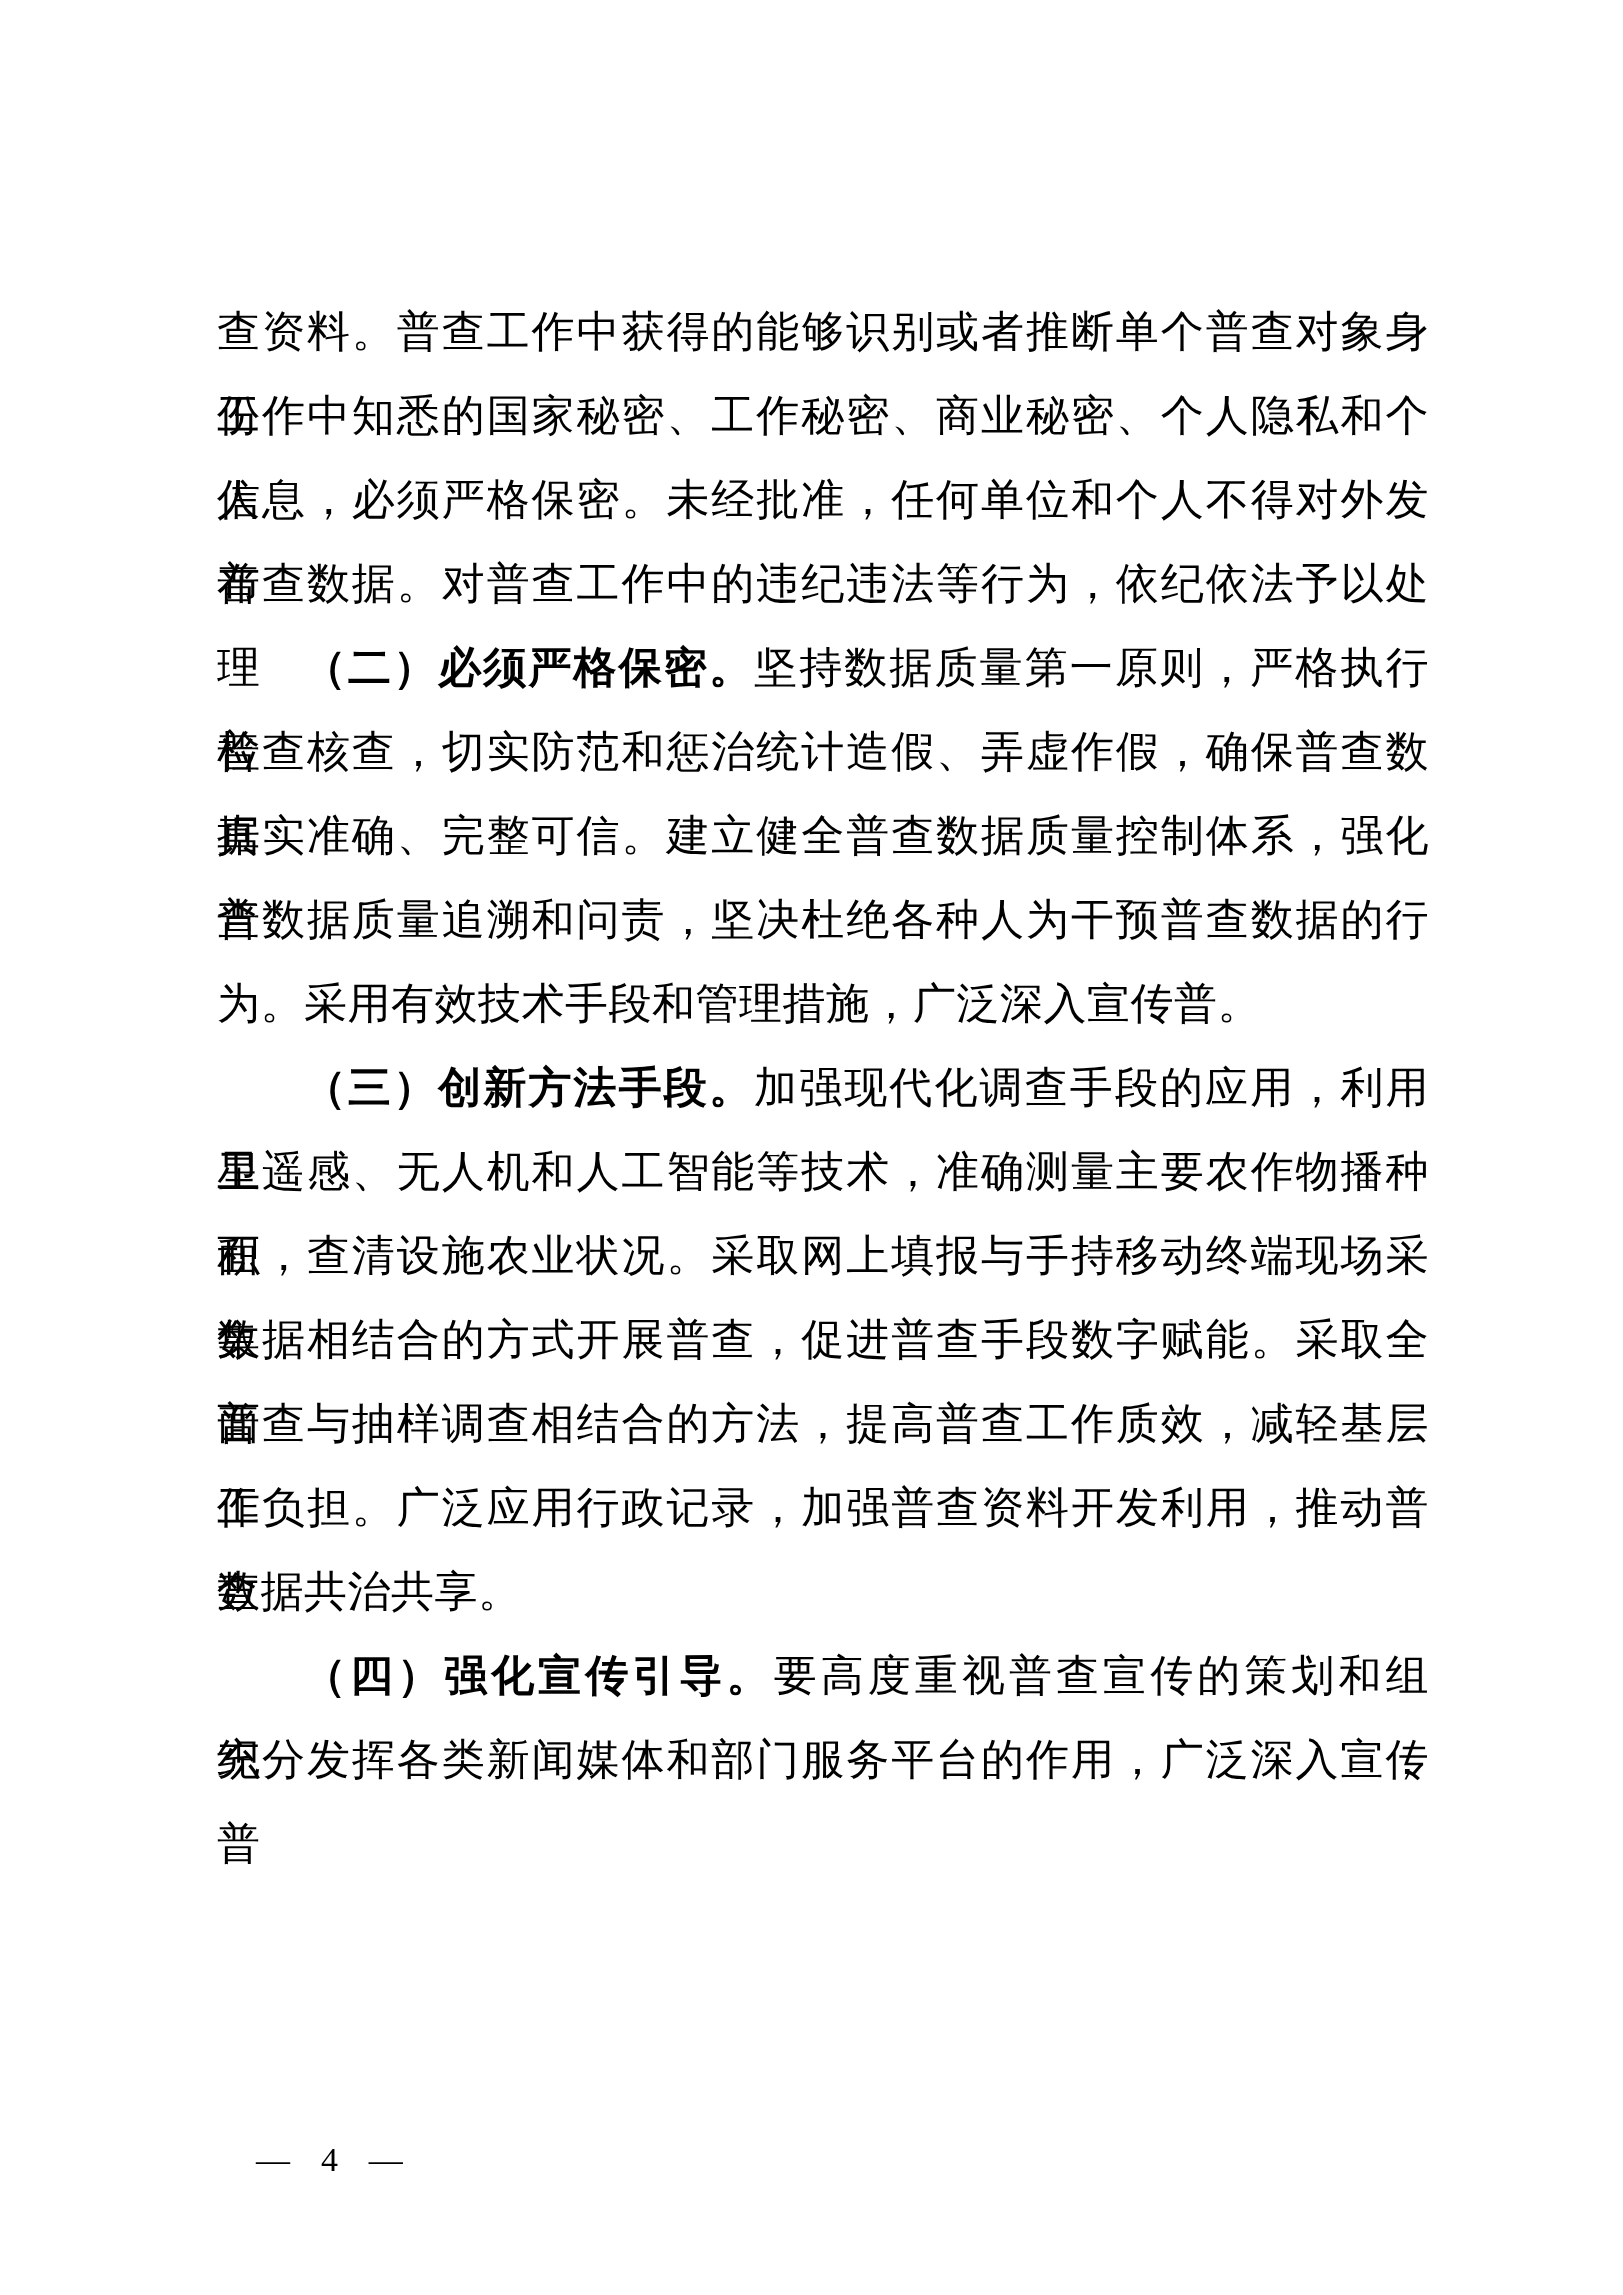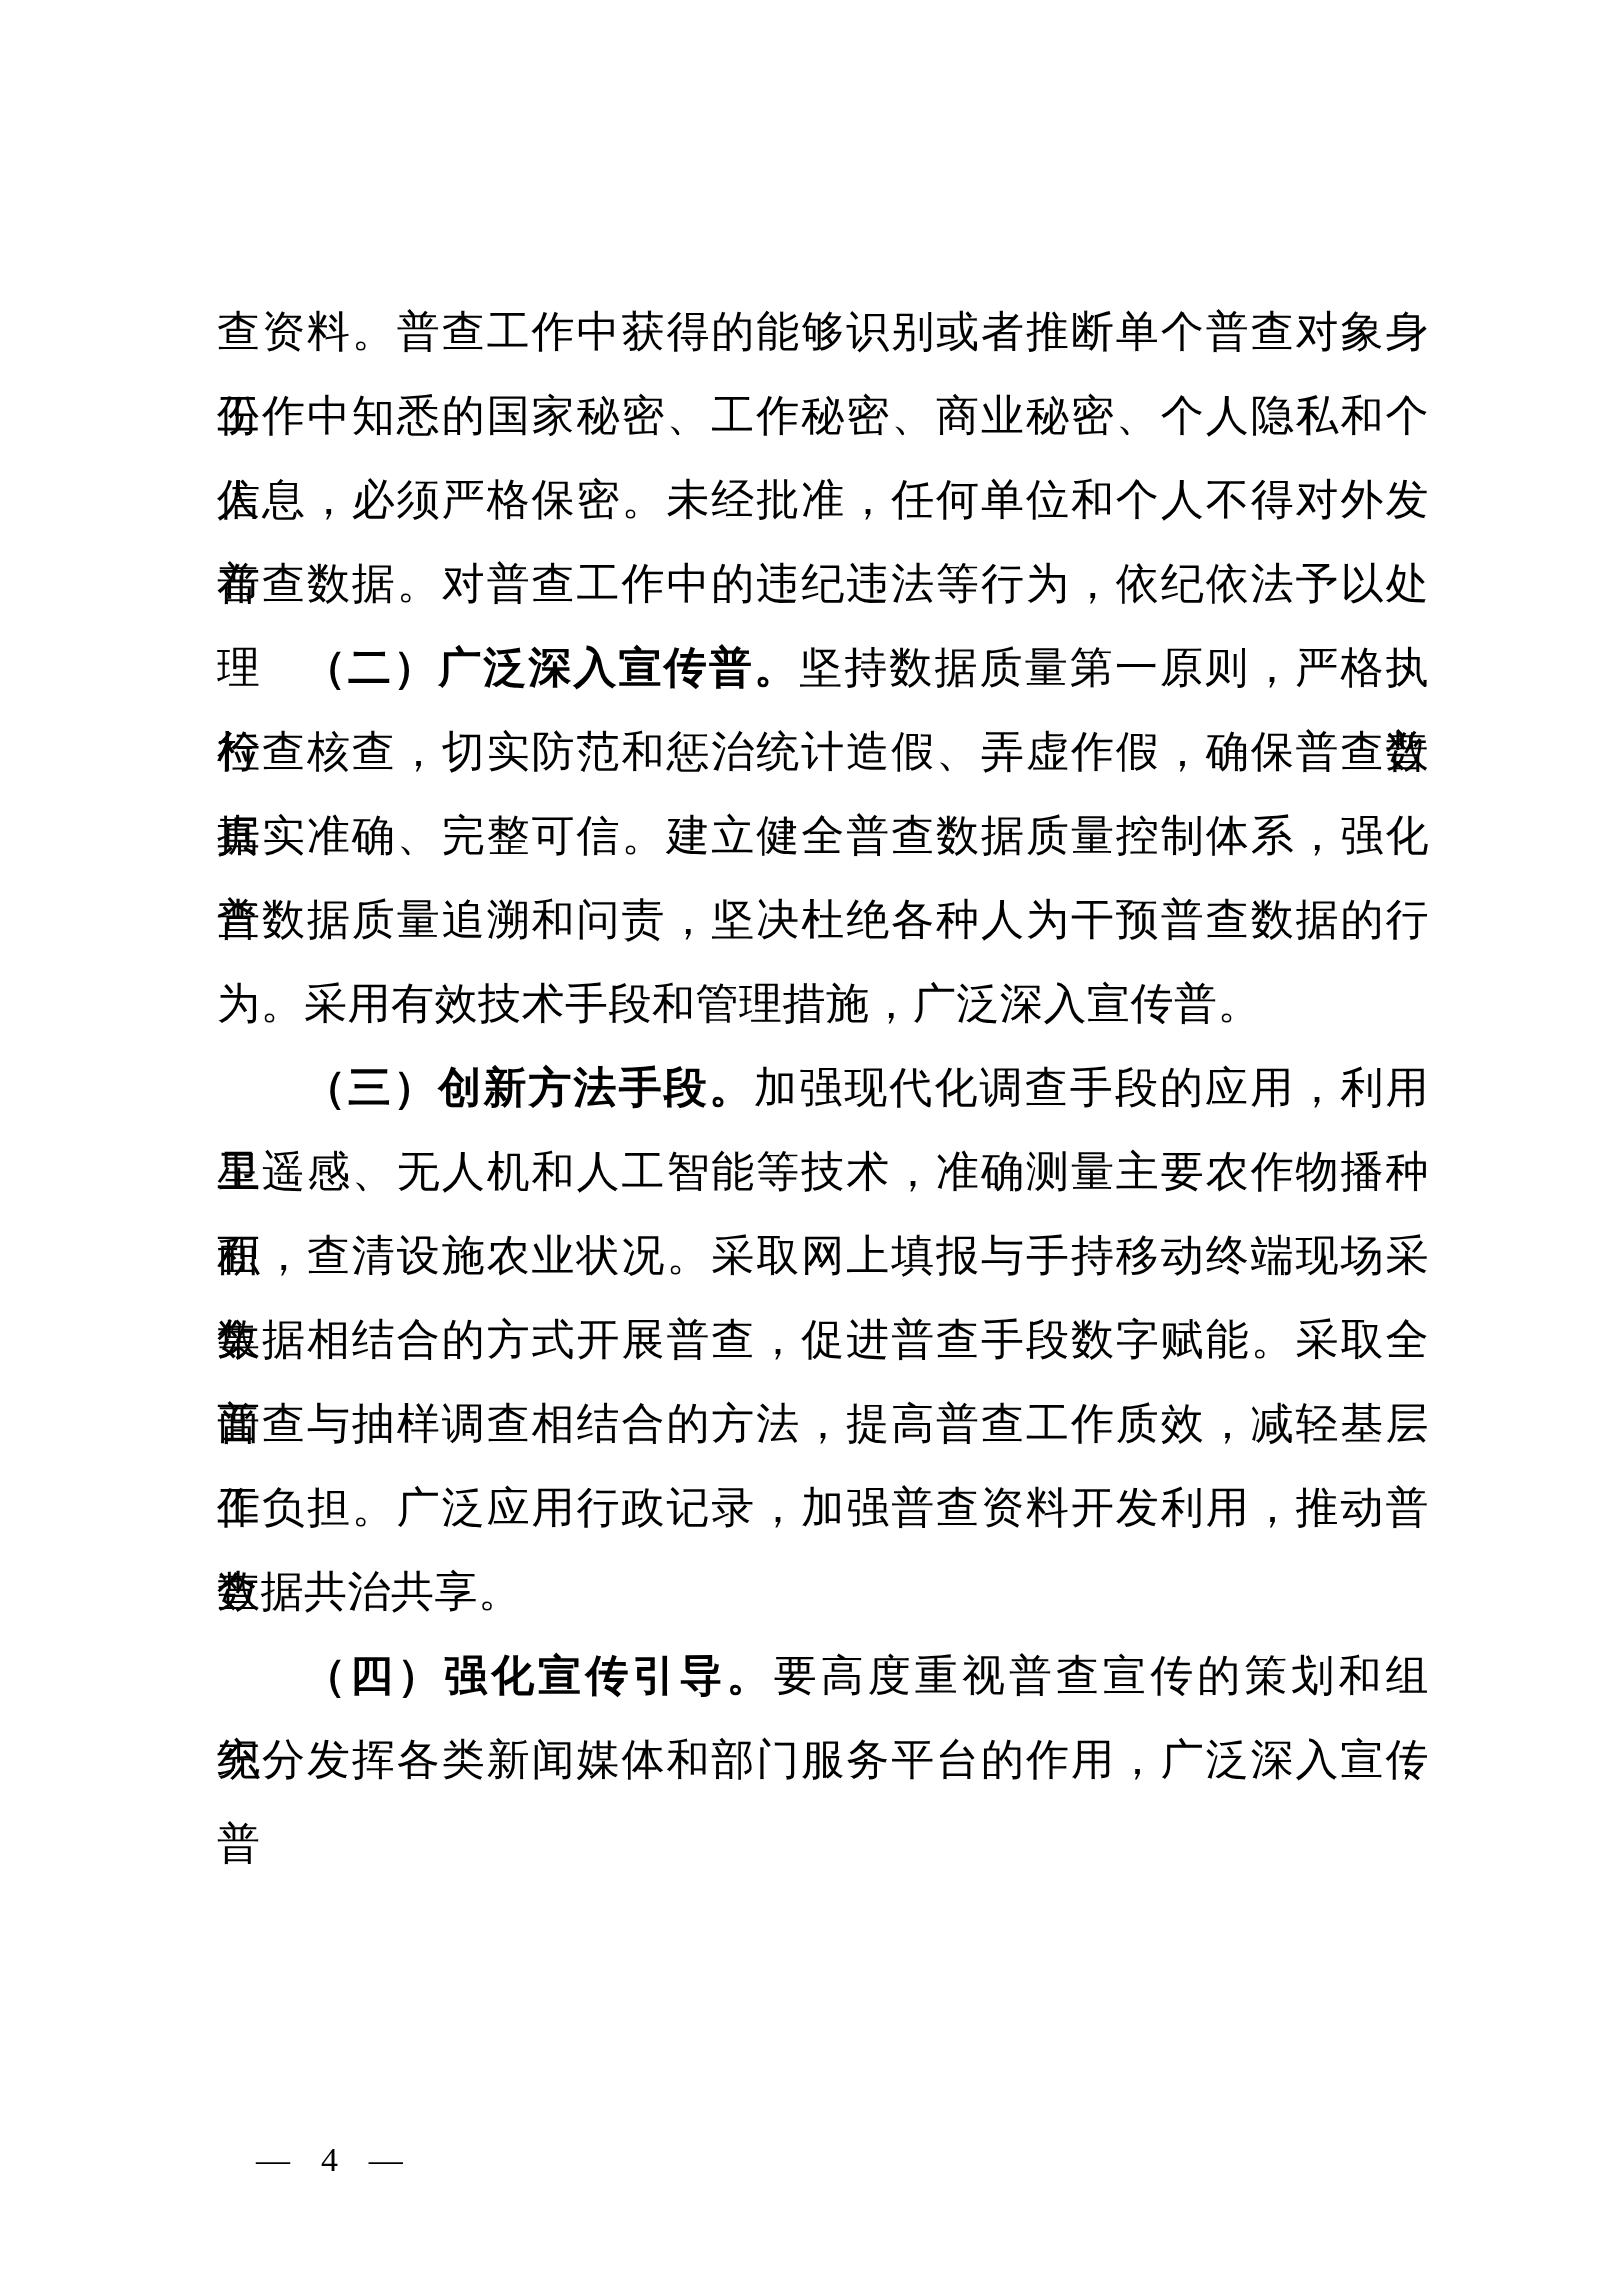--- a/index.html
+++ b/index.html
@@ -60,21 +60,21 @@
 </style>
 </head>
 <body>
 
 <div class="page">
   <main class="text-block">
     <div class="line"><span class="b"></span><span>查资料。普查工作中获得的能够识别或者推断单个普查对象身份</span></div>
     <div class="line"><span class="b"></span><span>工作中知悉的国家秘密、工作秘密、商业秘密、个人隐私和个人</span></div>
     <div class="line"><span class="b"></span><span>信息，必须严格保密。未经批准，任何单位和个人不得对外发布</span></div>
     <div class="line"><span class="b"></span><span>普查数据。对普查工作中的违纪违法等行为，依纪依法予以处理</span></div>
-    <div class="line indent"><span class="b">（二）广泛深入宣传普。</span><span>坚持数据质量第一原则，严格执行普</span></div>
+    <div class="line indent"><span class="b">（二）必须严格保密。</span><span>坚持数据质量第一原则，严格执行普</span></div>
     <div class="line"><span class="b"></span><span>检查核查，切实防范和惩治统计造假、弄虚作假，确保普查数据</span></div>
     <div class="line"><span class="b"></span><span>真实准确、完整可信。建立健全普查数据质量控制体系，强化普</span></div>
     <div class="line"><span class="b"></span><span>查数据质量追溯和问责，坚决杜绝各种人为干预普查数据的行</span></div>
     <div class="line end"><span class="b"></span><span>为。采用有效技术手段和管理措施，广泛深入宣传普。</span></div>
     <div class="line indent"><span class="b">（三）创新方法手段。</span><span>加强现代化调查手段的应用，利用卫</span></div>
     <div class="line"><span class="b"></span><span>星遥感、无人机和人工智能等技术，准确测量主要农作物播种面</span></div>
     <div class="line"><span class="b"></span><span>积，查清设施农业状况。采取网上填报与手持移动终端现场采集</span></div>
     <div class="line"><span class="b"></span><span>数据相结合的方式开展普查，促进普查手段数字赋能。采取全面</span></div>
     <div class="line"><span class="b"></span><span>普查与抽样调查相结合的方法，提高普查工作质效，减轻基层工</span></div>
     <div class="line"><span class="b"></span><span>作负担。广泛应用行政记录，加强普查资料开发利用，推动普查</span></div>

